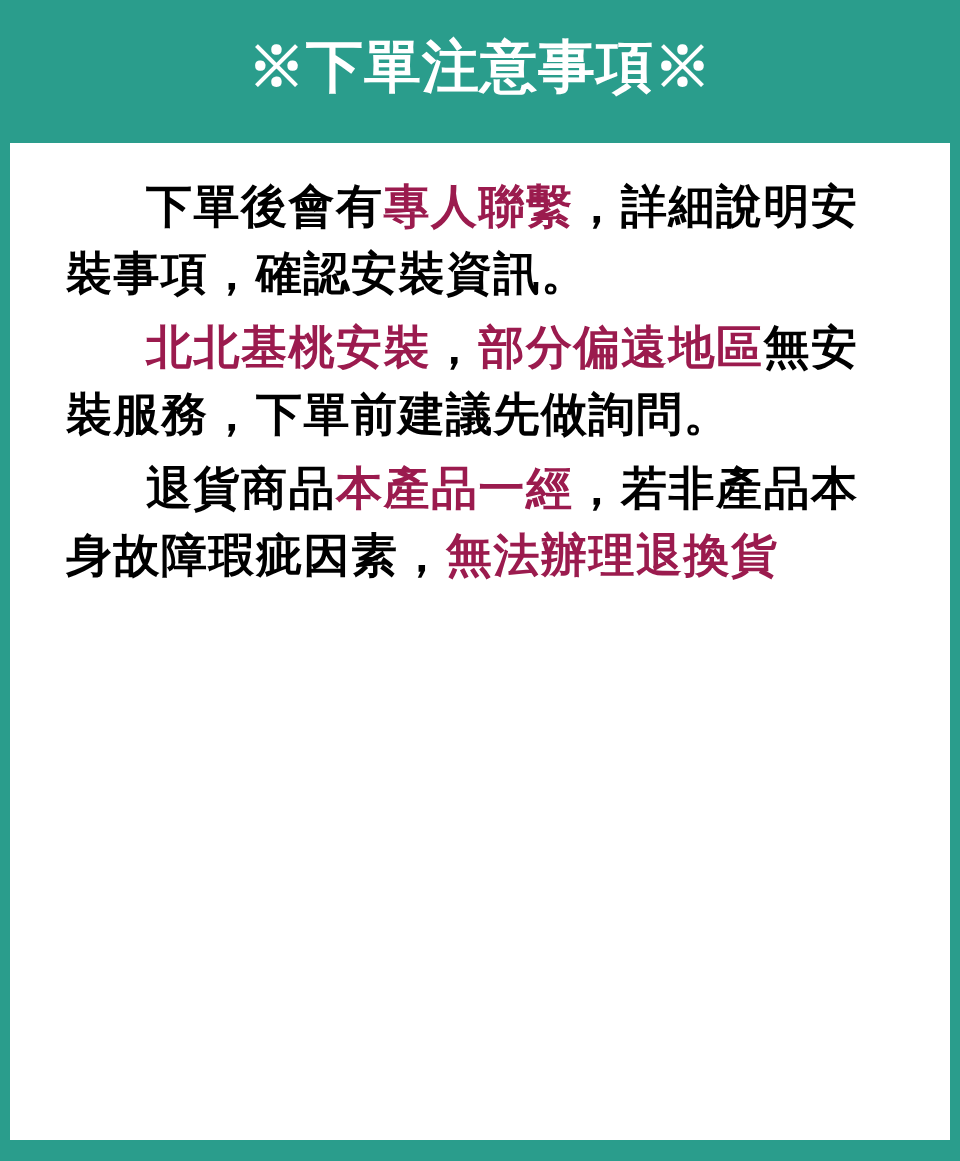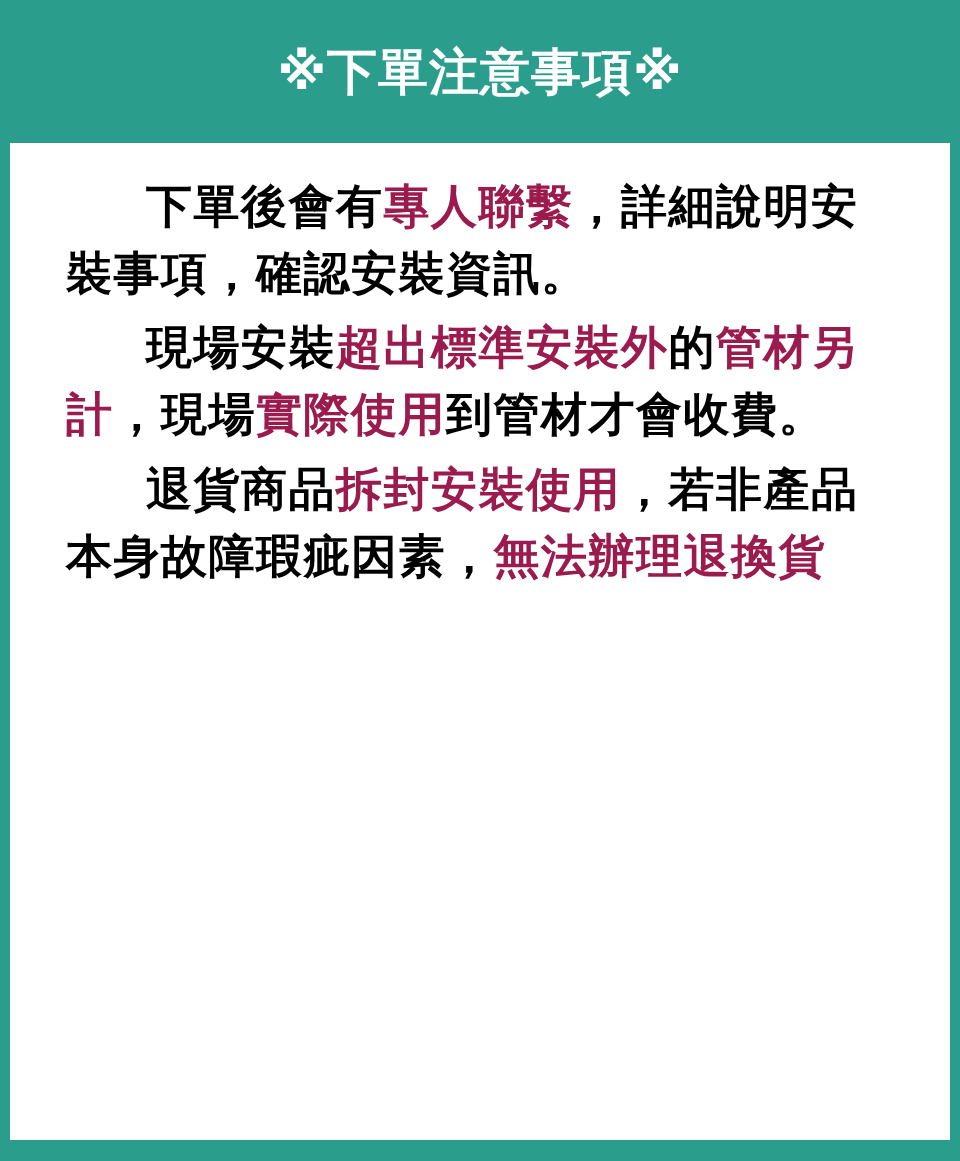--- a/index.html
+++ b/index.html
@@ -23,25 +23,26 @@
   }
   .header {
     height: 143px;
     display: flex;
     align-items: center;
     justify-content: center;
   }
   .title {
     margin: 0;
     color: var(--white);
-    font-size: 50px;
+    font-size: 57px;
     font-weight: 700;
     letter-spacing: 1px;
     line-height: 1;
     white-space: nowrap;
+    font-family: Liberation Mono, monospace;
   }
   .content {
     margin: 0 10px;
     height: 997px;
     background: var(--white);
     padding: 30px 54px 0 56px;
   }
   .notice-line {
     margin: 0 0 8px 0;
     color: var(--black);
@@ -61,17 +62,17 @@
 </head>
 <body>
 
 <div class="page">
   <header class="header">
     <h1 class="title">※下單注意事項※</h1>
   </header>
   <main class="content">
     <div id="paragraphs">
         <p class="notice-line"><span class="seg-black">下單後會有</span><span class="seg-red">專人聯繫</span><span class="seg-black">，詳細說明安裝事項，確認安裝資訊。</span></p>
-        <p class="notice-line"><span class="seg-black">現場安裝</span><span class="seg-red">超出標準安裝外</span><span class="seg-black">的</span><span class="seg-red">管材另計</span><span class="seg-black">，現場</span><span class="seg-red">實際使用</span><span class="seg-black">到管材才會收費。</span></p>
-        <p class="notice-line"><span class="seg-black">退貨商品</span><span class="seg-red">拆封安裝使用</span><span class="seg-black">，若非產品本身故障瑕疵因素，</span><span class="seg-red">無法辦理退換貨</span></p>
+        <p class="notice-line"><span class="seg-red">北北基桃安裝</span><span class="seg-black">，</span><span class="seg-red">部分偏遠地區</span><span class="seg-black">無安裝服務，下單前建議先做詢問。</span></p>
+        <p class="notice-line"><span class="seg-black">退貨商品</span><span class="seg-red">本產品一經</span><span class="seg-black">，若非產品本身故障瑕疵因素，</span><span class="seg-red">無法辦理退換貨</span></p>
       </div>
   </main>
 </div>
 
 </body></html>

